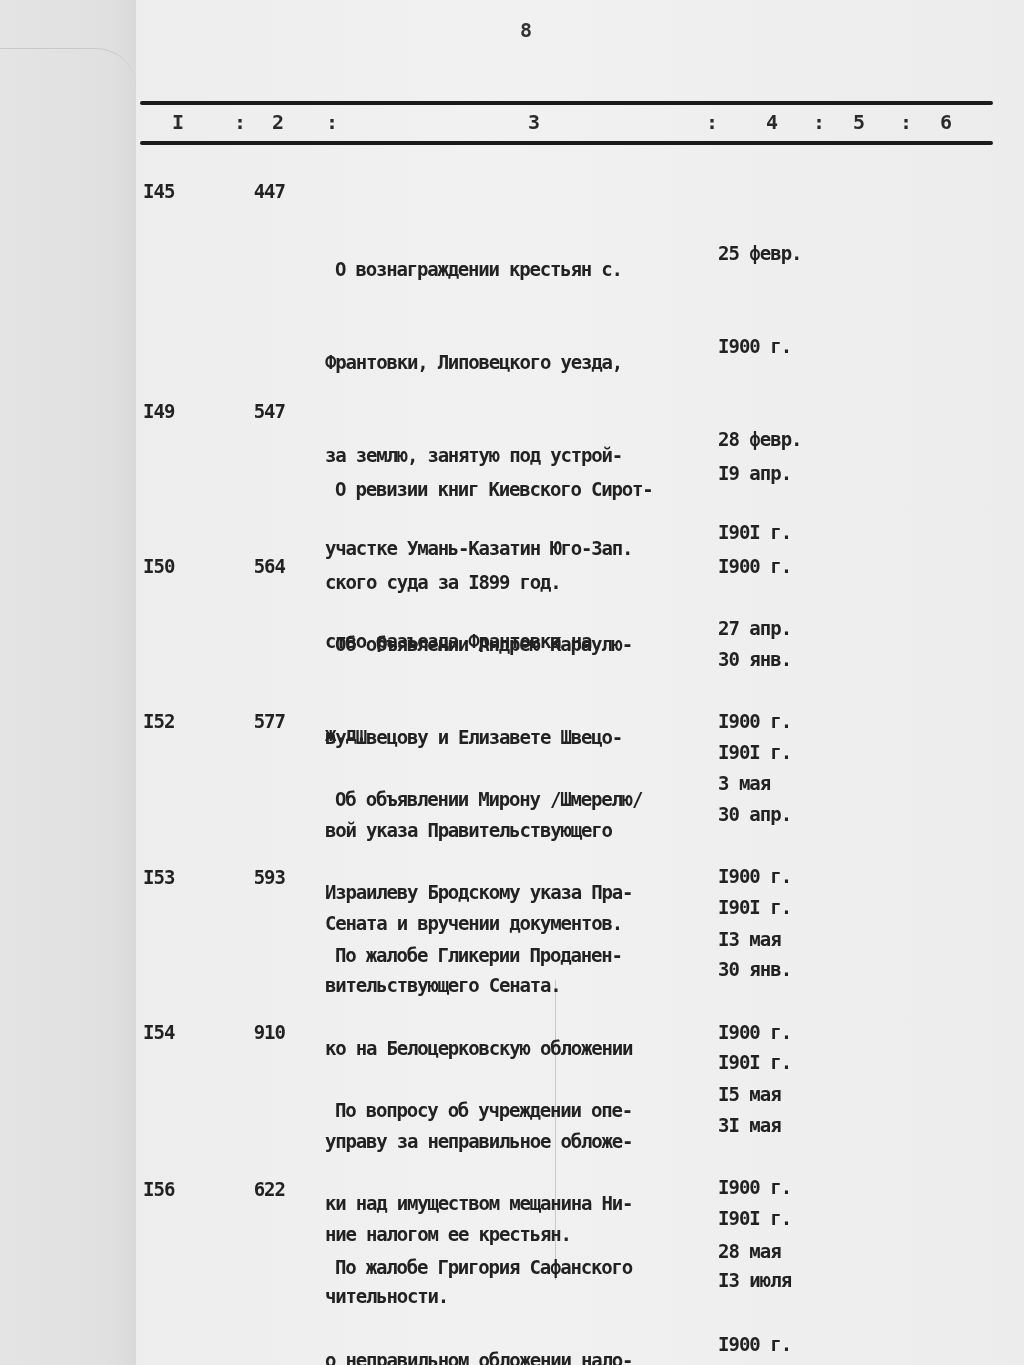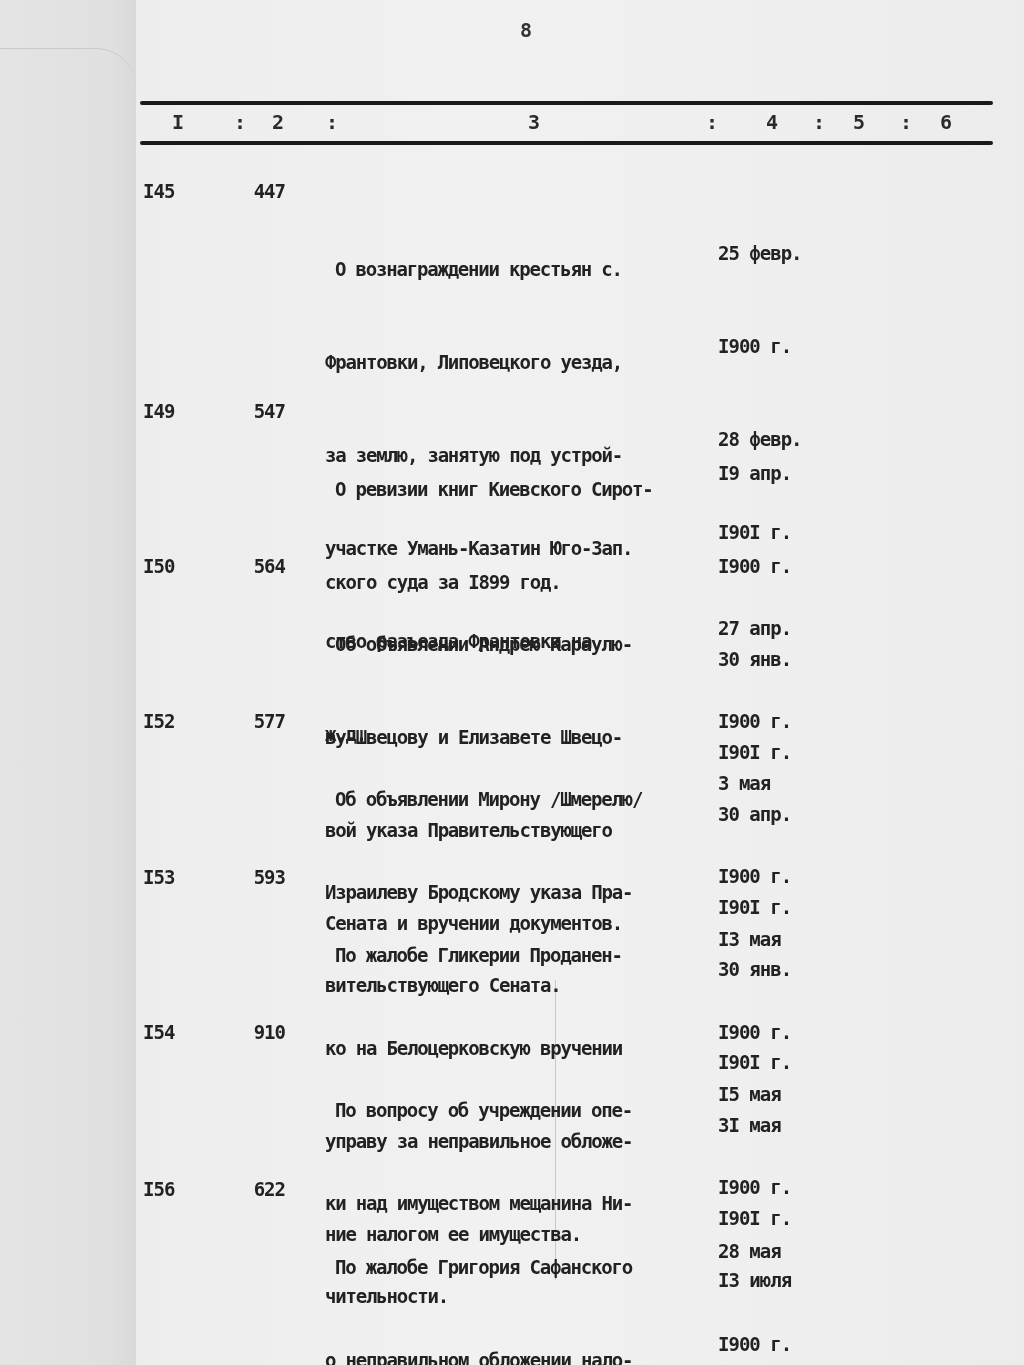--- a/index.html
+++ b/index.html
@@ -135,23 +135,23 @@
     <span class="line">30 янв.</span>
     <span class="line">I90I г.</span>
   </div>
 </div>
 
 <div class="record" style="top:862px">
   <span class="rec-col1">I53</span>
   <span class="rec-col2">593</span>
   <div class="rec-title">
     <span class="line">По жалобе Гликерии Проданен-</span>
-    <span class="line">ко на Белоцерковскую вручении</span>
+    <span class="line">ко на Белоцерковскую обложении</span>
     <span class="line">управу за неправильное обложе-</span>
-    <span class="line">ние налогом ее имущества.</span>
+    <span class="line">ние налогом ее крестьян.</span>
   </div>
   <div class="rec-dates">
     <span class="line">I3 мая</span>
     <span class="line">I900 г.</span>
     <span class="line">3I мая</span>
     <span class="line">I90I г.</span>
   </div>
 </div>
 
 <div class="record" style="top:1017px">

